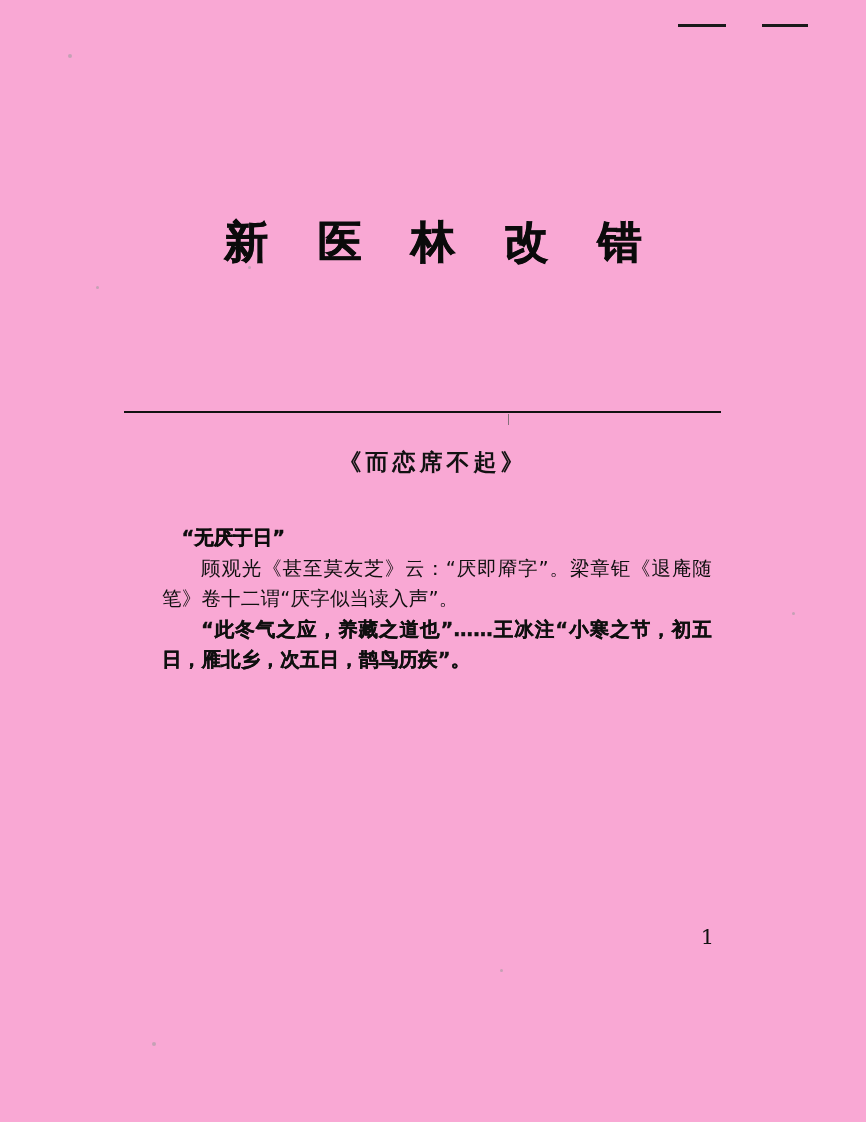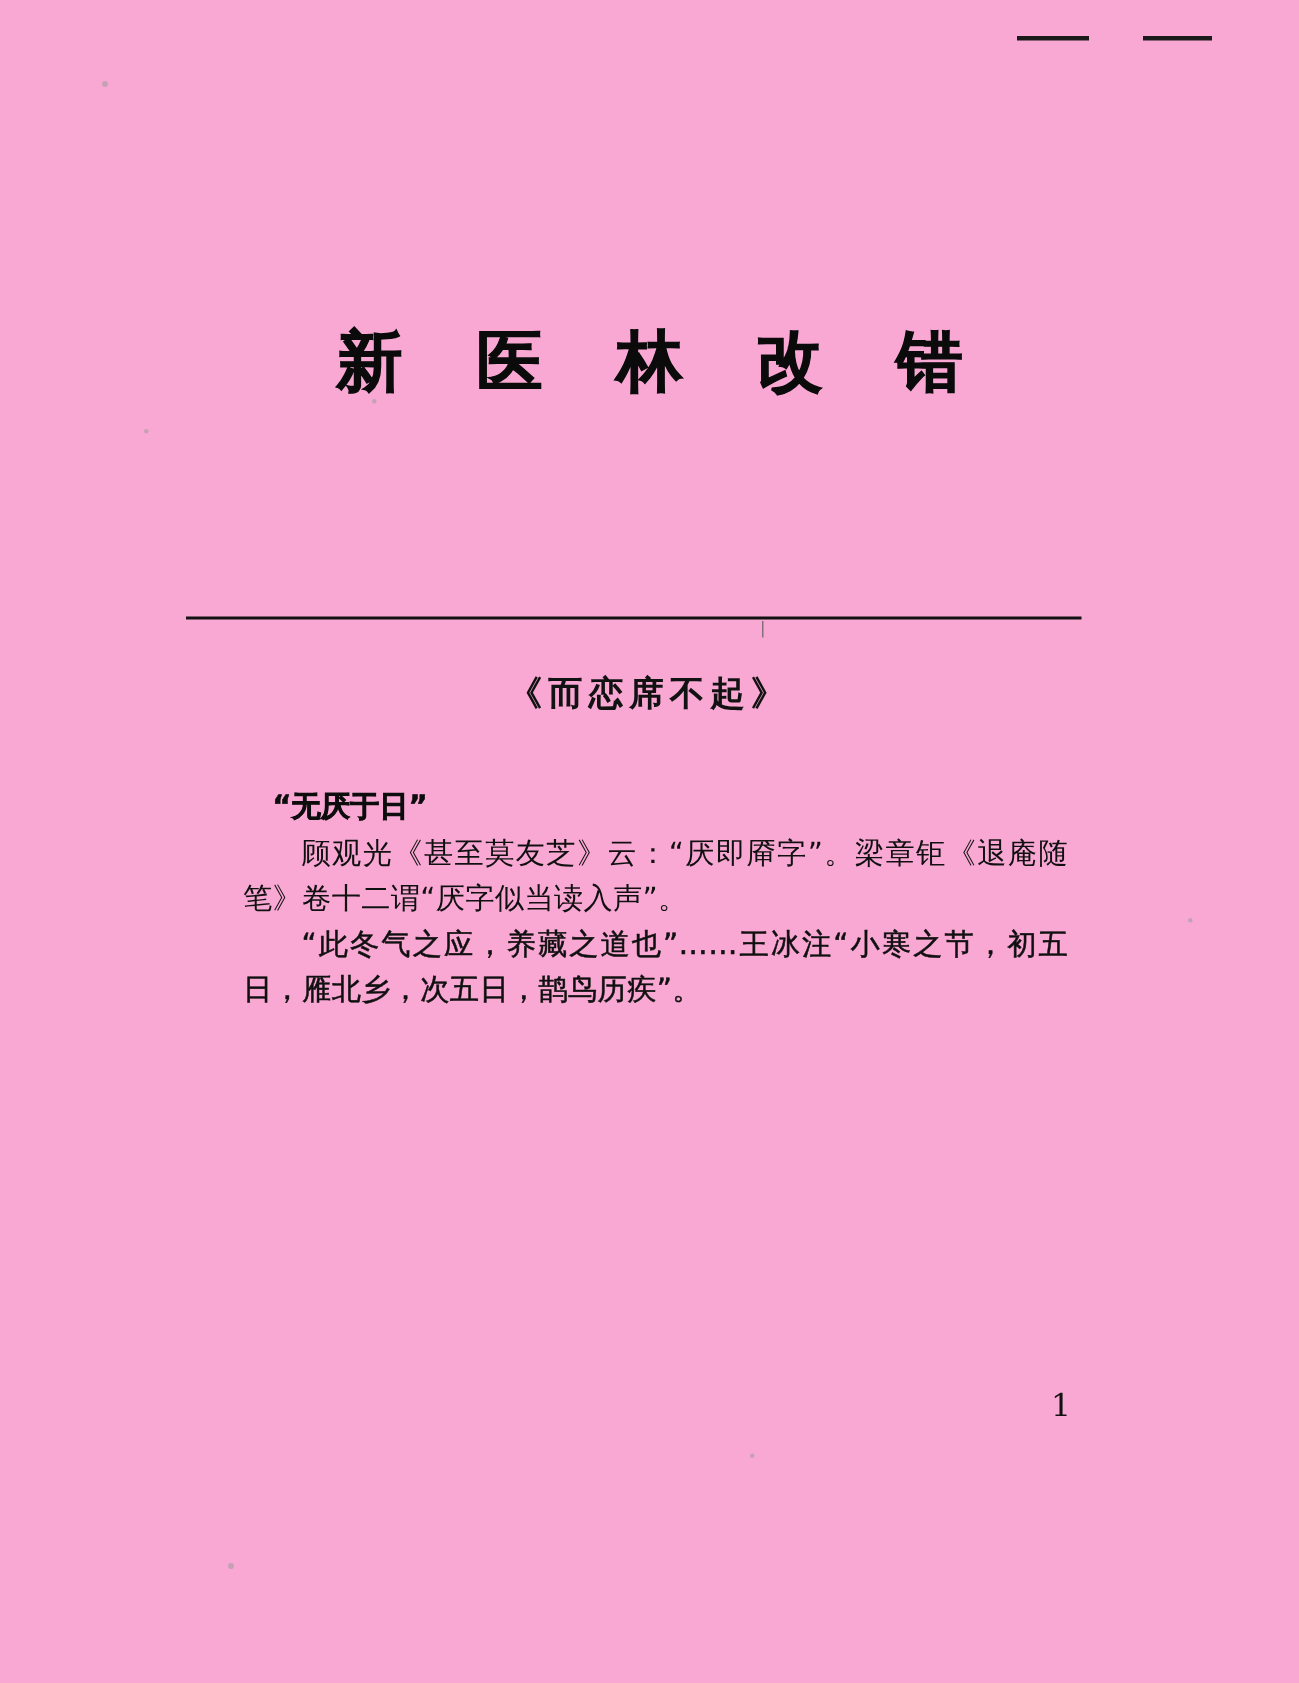--- a/index.html
+++ b/index.html
@@ -108,21 +108,21 @@
     color: #101010;
     text-align: justify;
     text-justify: inter-character;
     letter-spacing: 0.2px;
     margin: 0;
   }
   .para.indent {
     text-indent: 2em;
   }
   .para.bold {
-    font-weight: normal;
+    font-weight: bold;
     -webkit-text-stroke: 0.35px #101010;
   }
   .para .lead {
     font-weight: bold;
     -webkit-text-stroke: 0.35px #101010;
   }
   .heading-quote {
     font-size: 19.5px;
     line-height: 30px;
     font-weight: bold;

